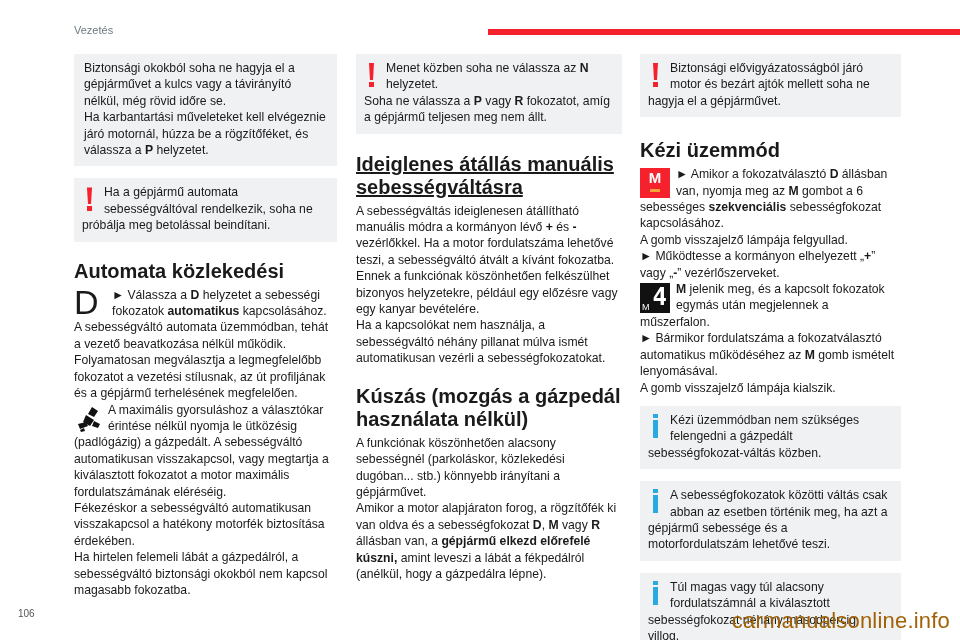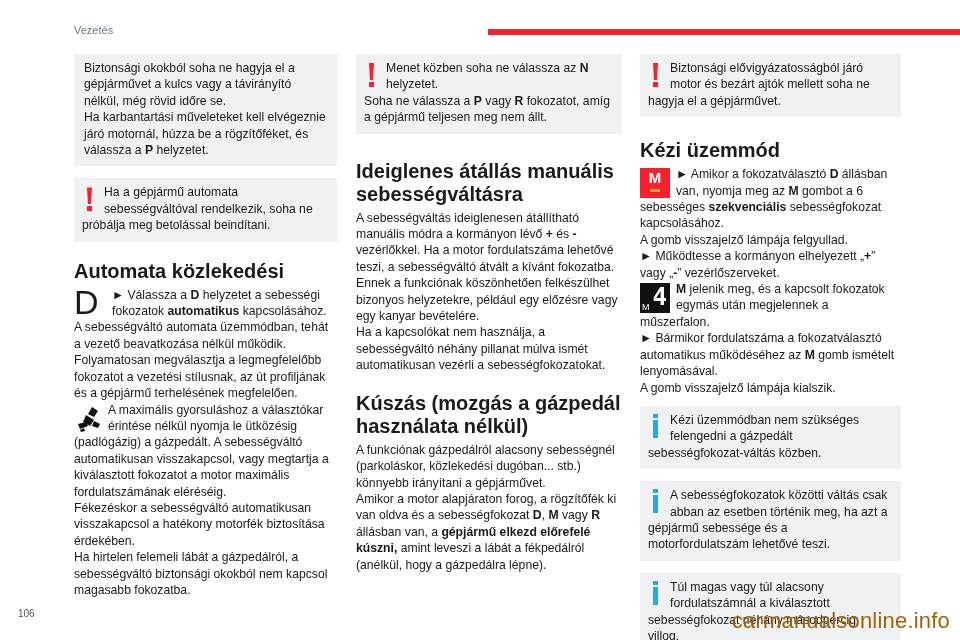--- a/index.html
+++ b/index.html
@@ -72,26 +72,26 @@
   </div>
   <div class="p">Fékezéskor a sebességváltó automatikusan visszakapcsol a hatékony motorfék biztosítása érdekében.</div>
   <div class="p">Ha hirtelen felemeli lábát a gázpedálról, a sebességváltó biztonsági okokból nem kapcsol magasabb fokozatba.</div>
 </div>
 
 <div class="col col2">
   <div class="box">
     <span class="icon icon-warn"></span>
     <span class="p"><span>Menet közben soha ne válassza az </span><b>N</b><span> helyzetet.</span><br><span>Soha ne válassza a </span><b>P</b><span> vagy </span><b>R</b><span> fokozatot, amíg a gépjármű teljesen meg nem állt.</span></span>
   </div>
-  <div class="h2" style="margin-top:26px;">Ideiglenes átállás manuális sebességváltásra</div>
+  <div class="h2" style="margin-top:19px;text-decoration:underline;">Ideiglenes átállás manuális sebességváltásra</div>
   <div class="p"><span>A sebességváltás ideiglenesen átállítható manuális módra a kormányon lévő </span><b>+</b><span> és </span><b>-</b><span> vezérlőkkel. Ha a motor fordulatszáma lehetővé teszi, a sebességváltó átvált a kívánt fokozatba.</span></div>
   <div class="p">Ennek a funkciónak köszönhetően felkészülhet bizonyos helyzetekre, például egy előzésre vagy egy kanyar bevételére.</div>
   <div class="p">Ha a kapcsolókat nem használja, a sebességváltó néhány pillanat múlva ismét automatikusan vezérli a sebességfokozatokat.</div>
   <div class="h2" style="margin-top:18px;">Kúszás (mozgás a gázpedál használata nélkül)</div>
-  <div class="p">A funkciónak gázpedálról alacsony sebességnél (parkoláskor, közlekedési dugóban... stb.) könnyebb irányítani a gépjárművet.</div>
+  <div class="p">A funkciónak köszönhetően alacsony sebességnél (parkoláskor, közlekedési dugóban... stb.) könnyebb irányítani a gépjárművet.</div>
   <div class="p"><span>Amikor a motor alapjáraton forog, a rögzítőfék ki van oldva és a sebességfokozat </span><b>D</b><span>, </span><b>M</b><span> vagy </span><b>R</b><span> állásban van, a </span><b>gépjármű elkezd előrefelé kúszni,</b><span> amint leveszi a lábát a fékpedálról (anélkül, hogy a gázpedálra lépne).</span></div>
 </div>
 
 <div class="col col3">
   <div class="box">
     <span class="icon icon-warn"></span>
     <span class="p">Biztonsági elővigyázatosságból járó motor és bezárt ajtók mellett soha ne hagyja el a gépjárművet.</span>
   </div>
   <div class="h2" style="margin-top:22px;">Kézi üzemmód</div>
   <div class="p">

